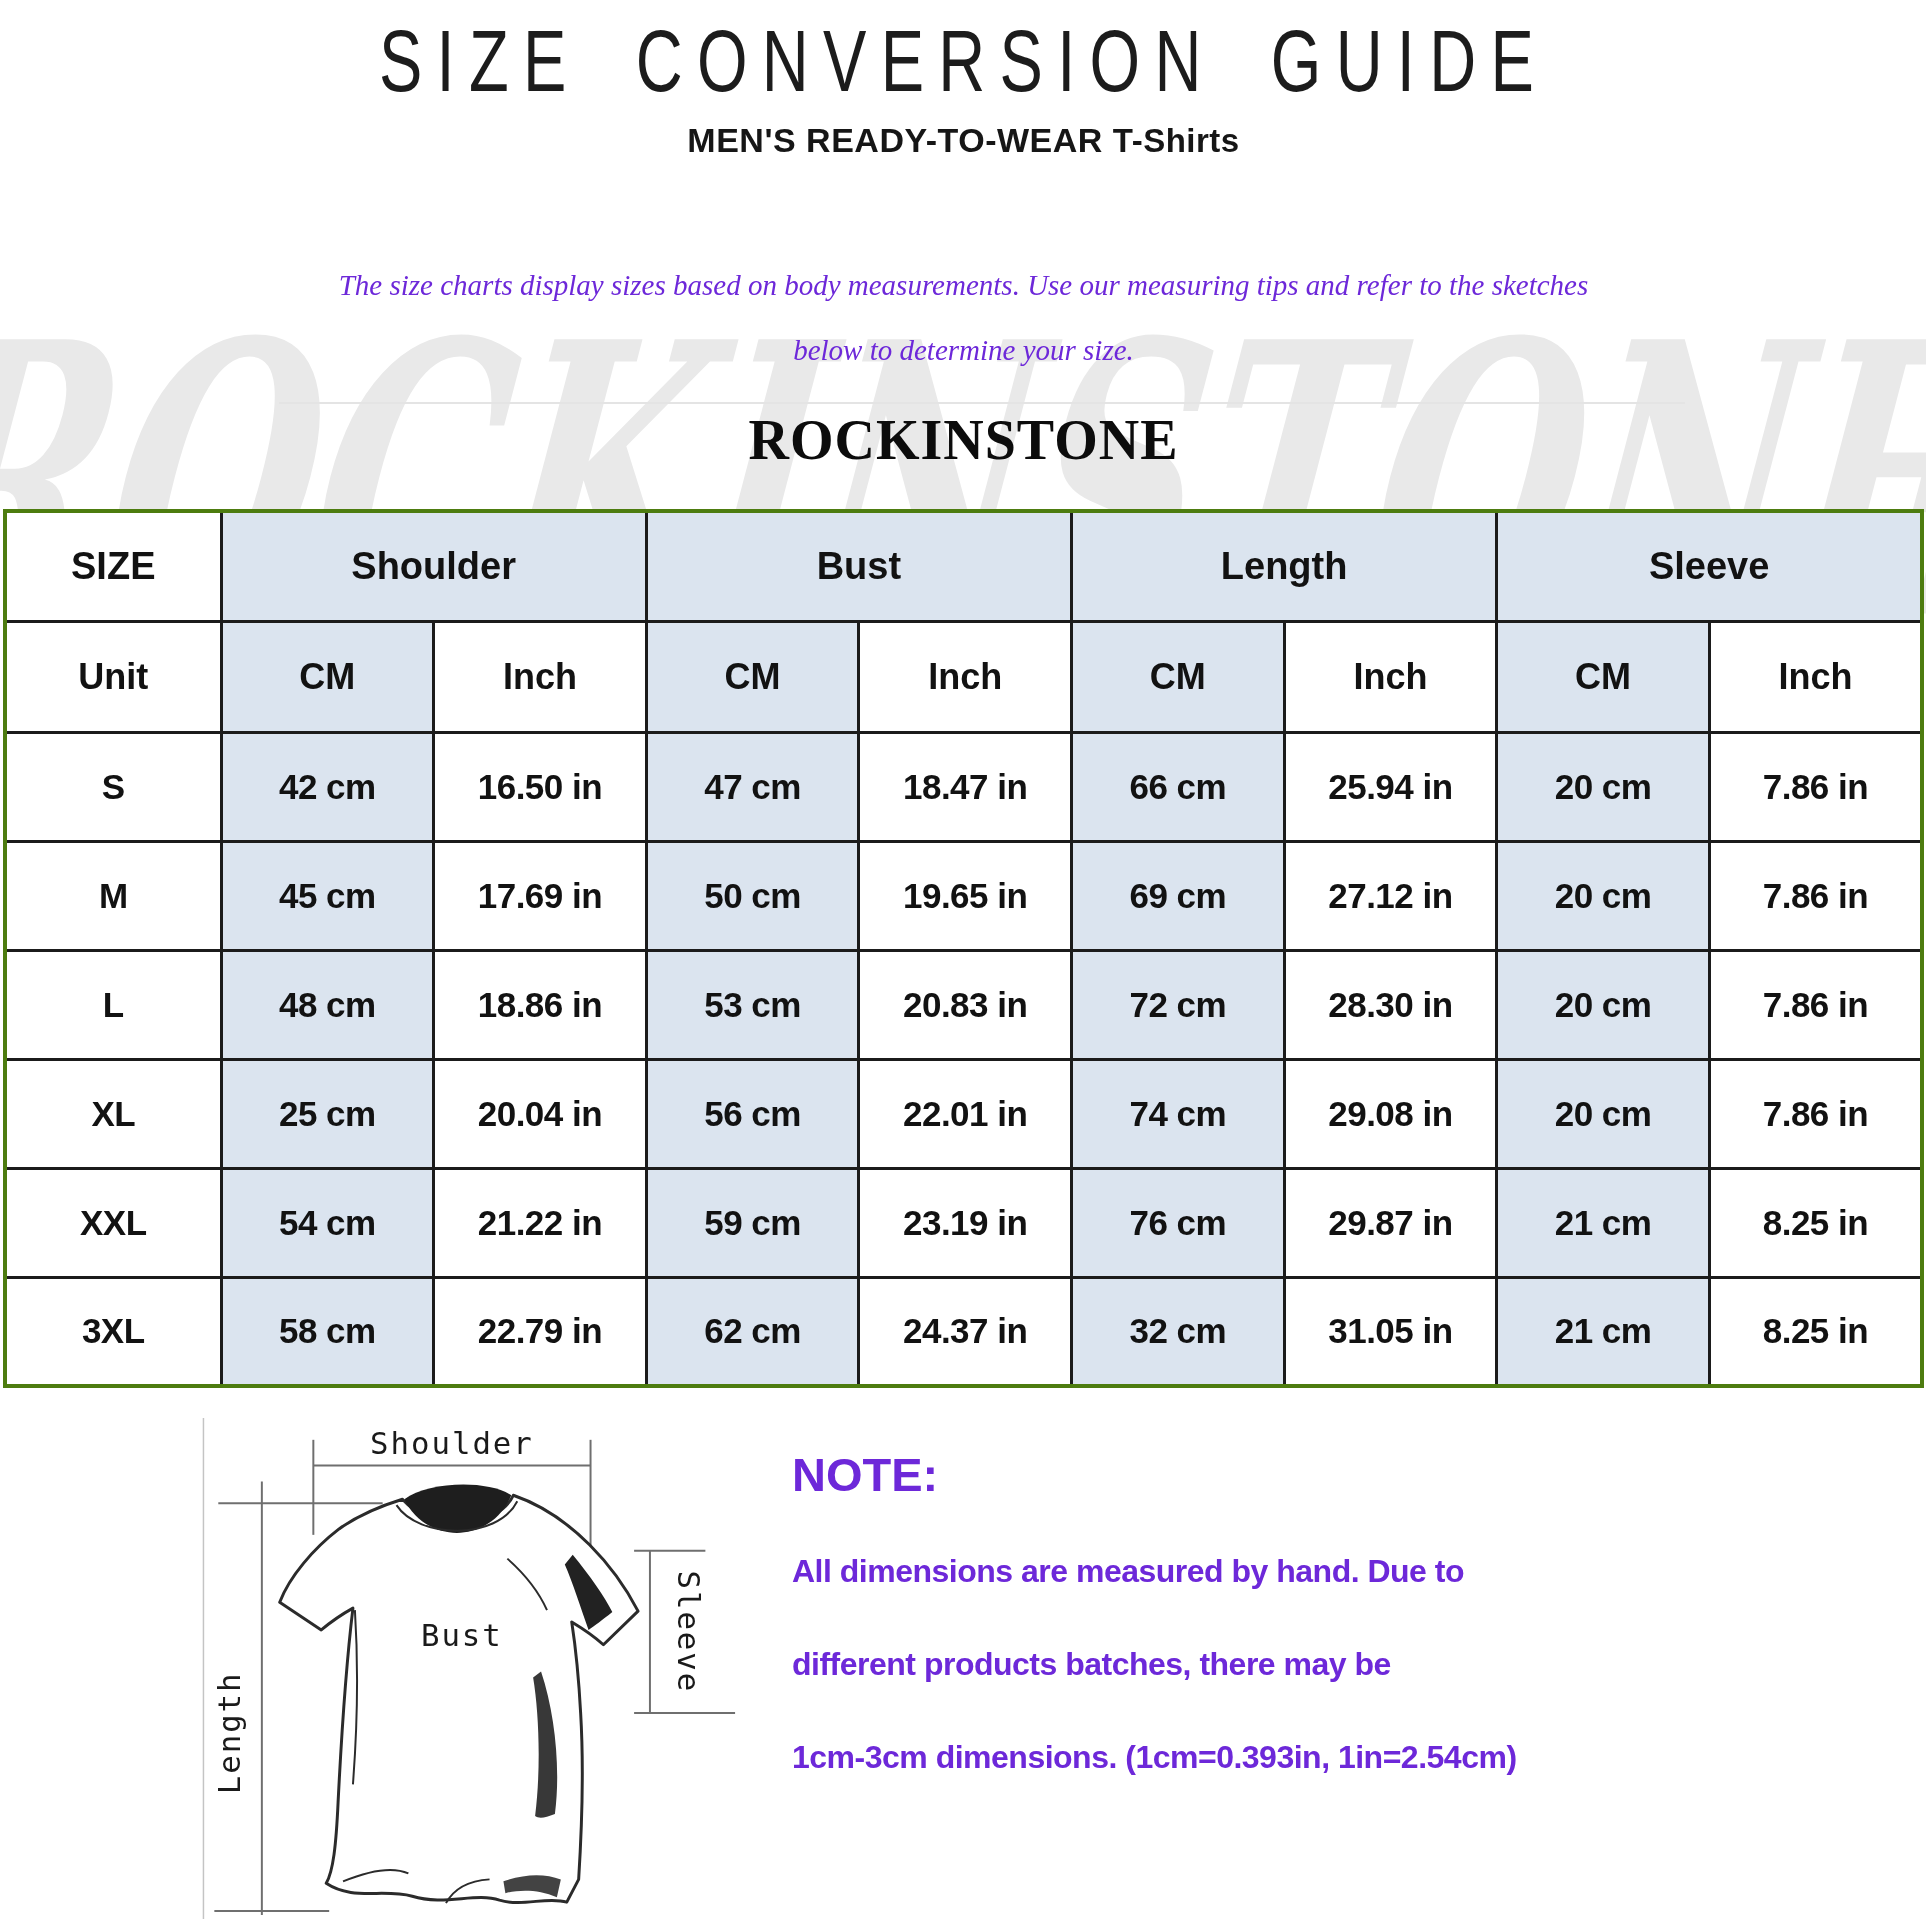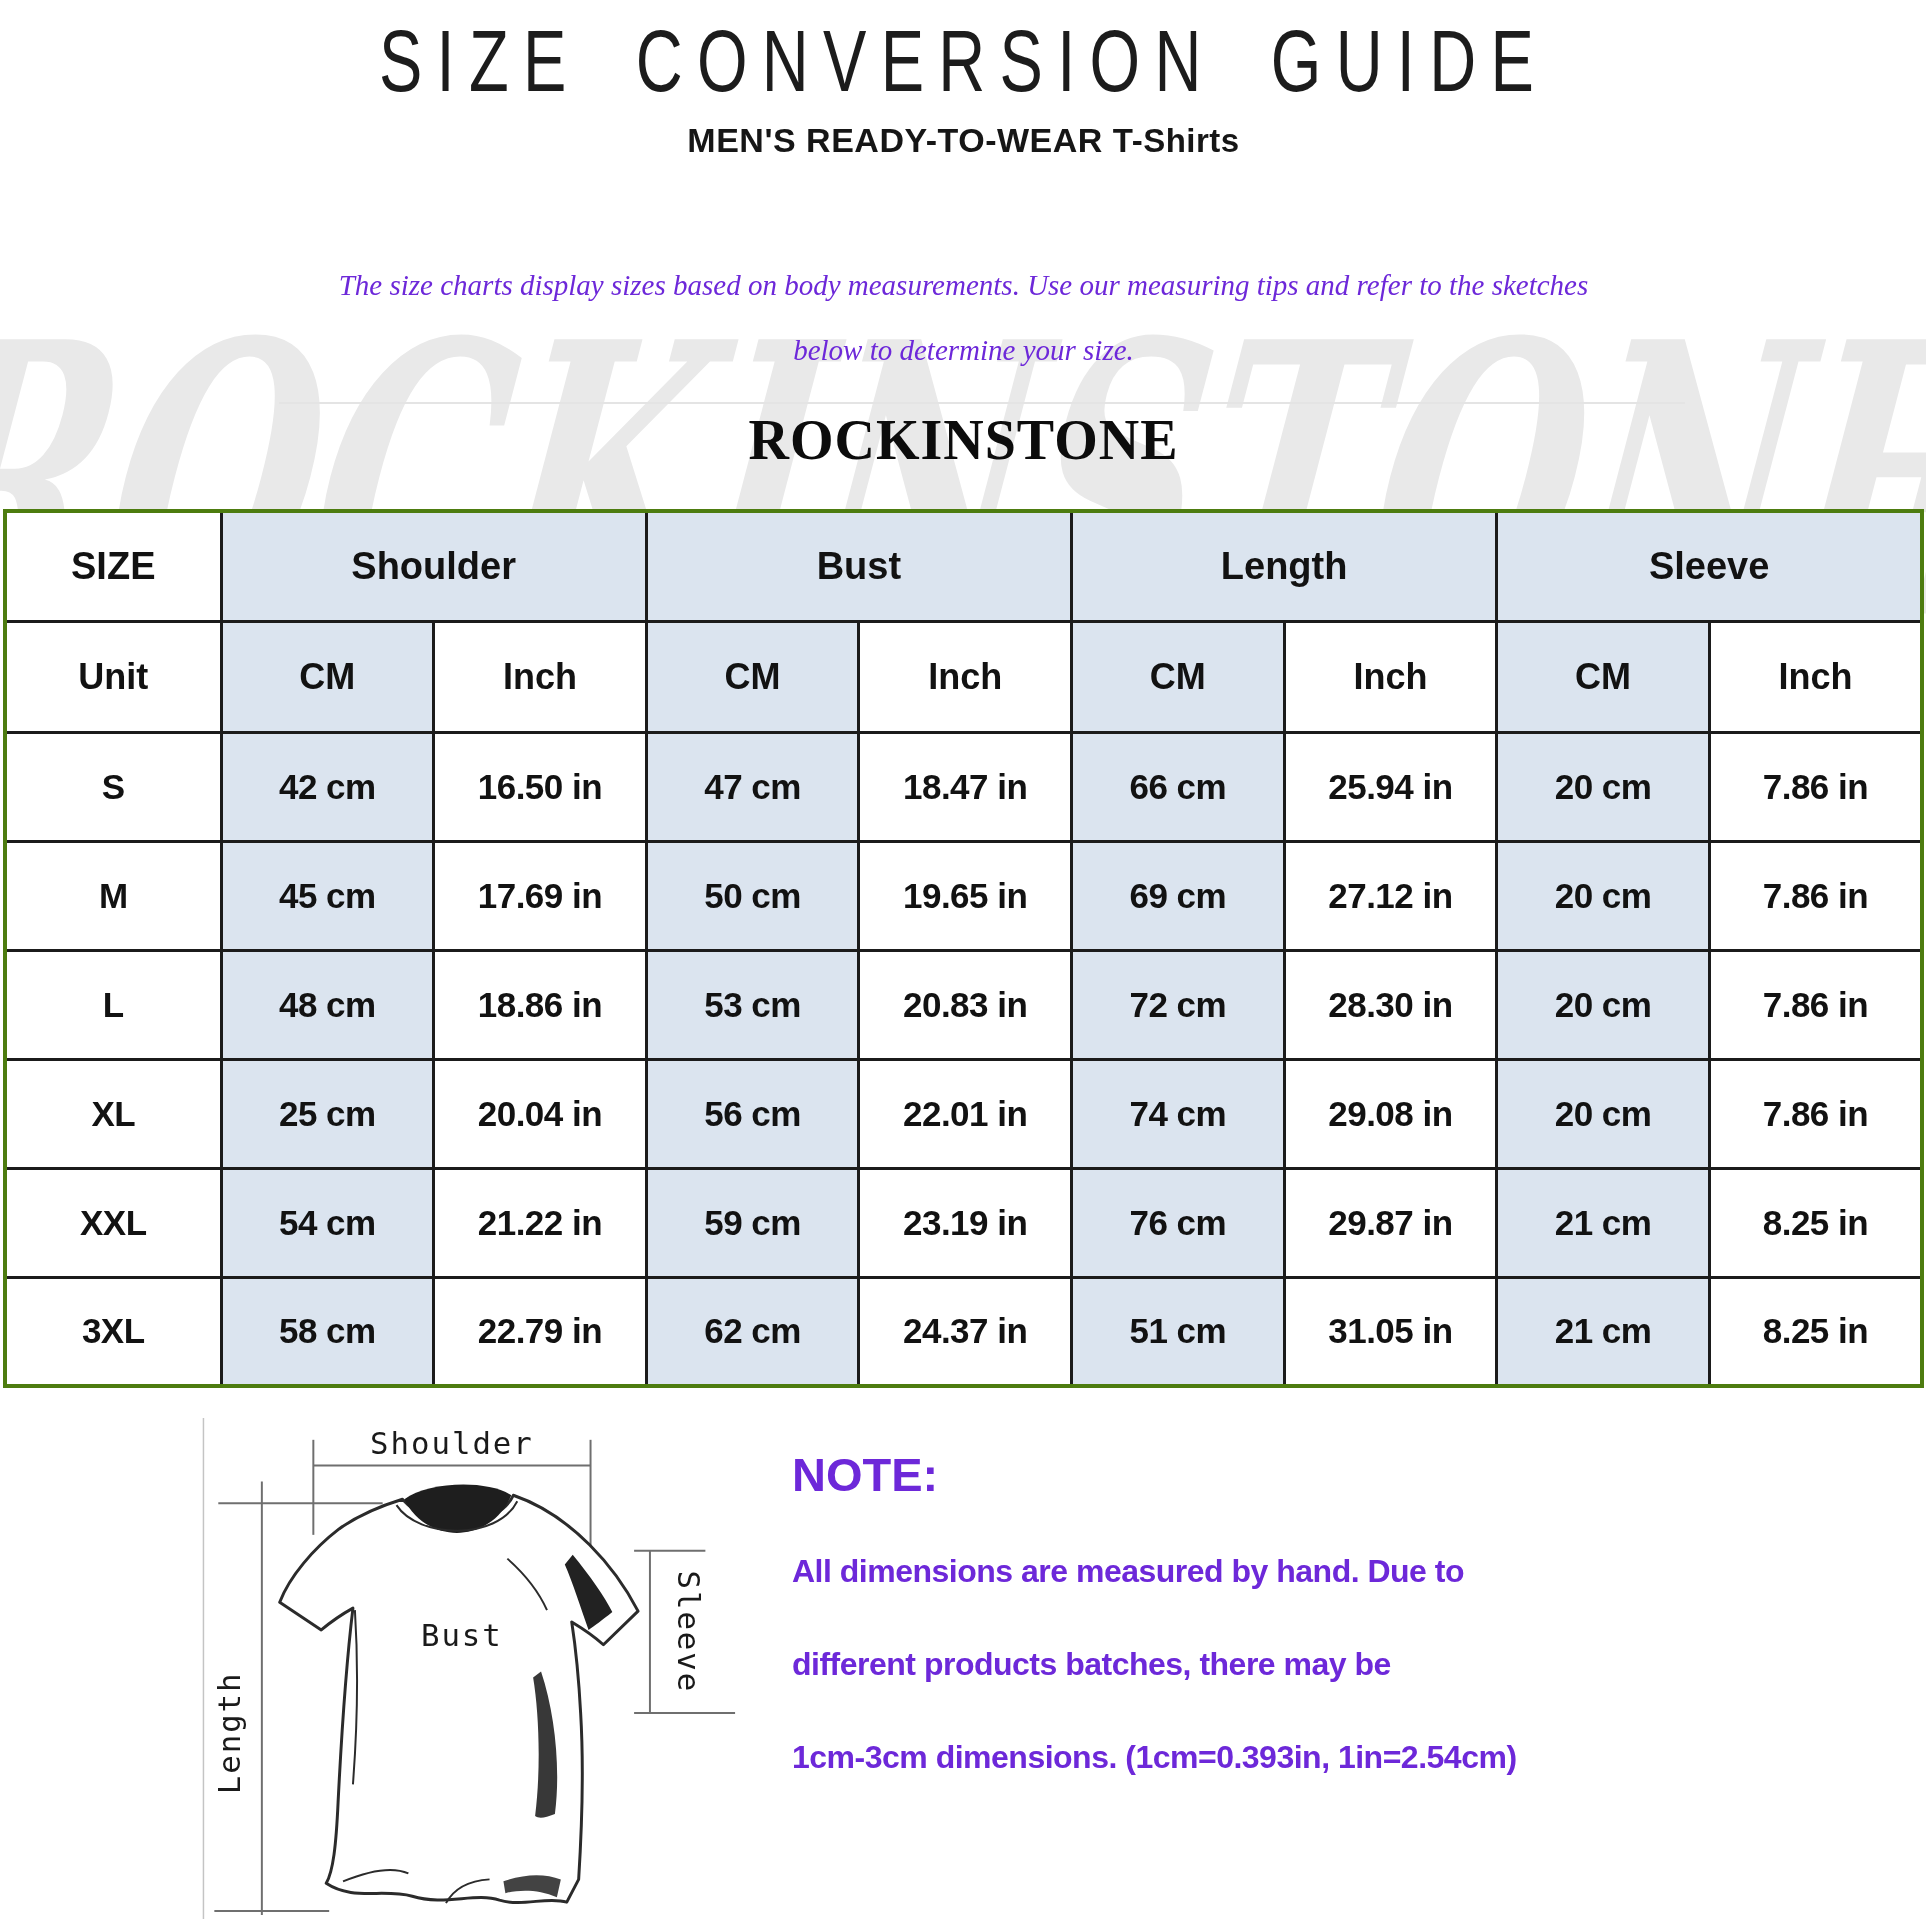--- a/index.html
+++ b/index.html
@@ -163,21 +163,21 @@
         <td class="white">29.87 in</td>
         <td class="blue">21 cm</td>
         <td class="white">8.25 in</td>
       </tr>
       <tr class="r-body">
         <td class="white">3XL</td>
         <td class="blue">58 cm</td>
         <td class="white">22.79 in</td>
         <td class="blue">62 cm</td>
         <td class="white">24.37 in</td>
-        <td class="blue">51 cm</td>
+        <td class="blue">32 cm</td>
         <td class="white">31.05 in</td>
         <td class="blue">21 cm</td>
         <td class="white">8.25 in</td>
       </tr>
     </tbody>
   </table>
 
   <svg id="sketch-svg" width="594" height="507" viewBox="0 0 600 512">
 
     <path d="M55,2 V508" stroke="#c4c4c4" stroke-width="1.5" fill="none"></path>

